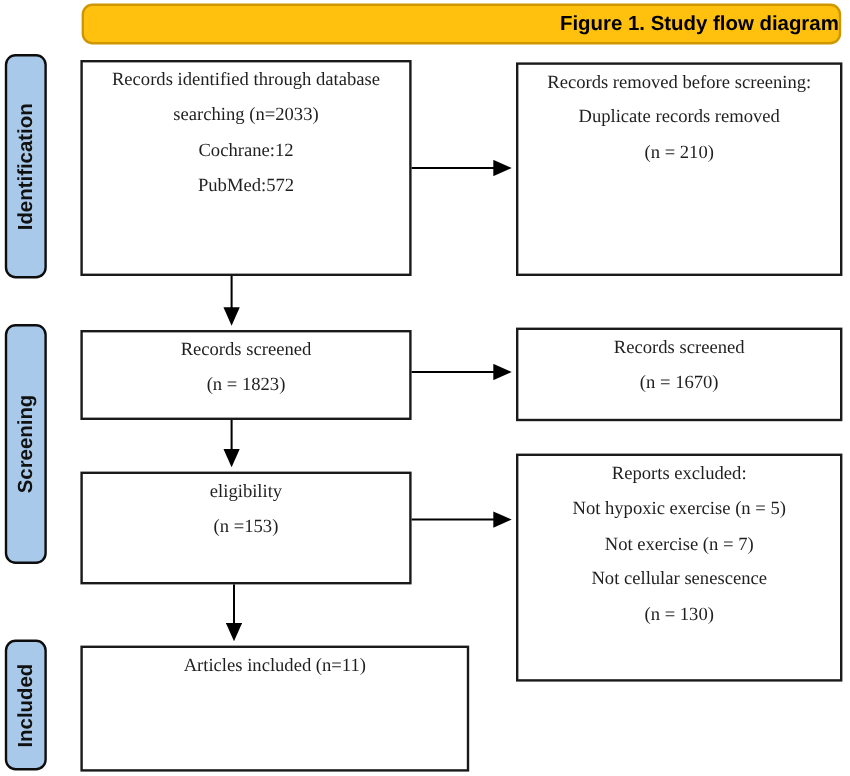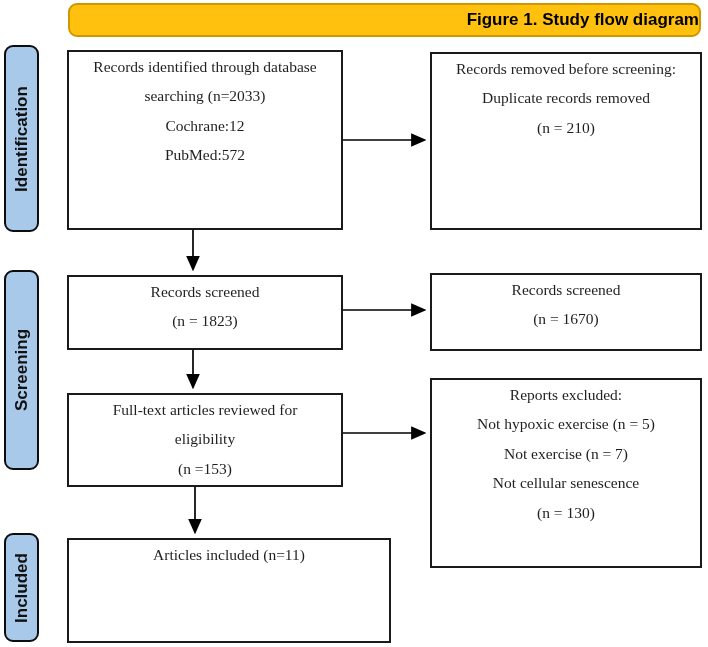--- a/index.html
+++ b/index.html
@@ -100,21 +100,20 @@
     <div>Records screened</div>
     <div>(n = 1823)</div>
   </div>
 
   <div class="fbox box-records-excluded">
     <div>Records screened</div>
     <div>(n = 1670)</div>
   </div>
 
   <div class="fbox box-fulltext">
-    <div>Full-text articles reviewed for</div>
     <div>eligibility</div>
     <div>(n =153)</div>
   </div>
 
   <div class="fbox box-reports-excluded">
     <div>Reports excluded:</div>
     <div>Not hypoxic exercise (n = 5)</div>
     <div>Not exercise (n = 7)</div>
     <div>Not cellular senescence</div>
     <div>(n = 130)</div>

